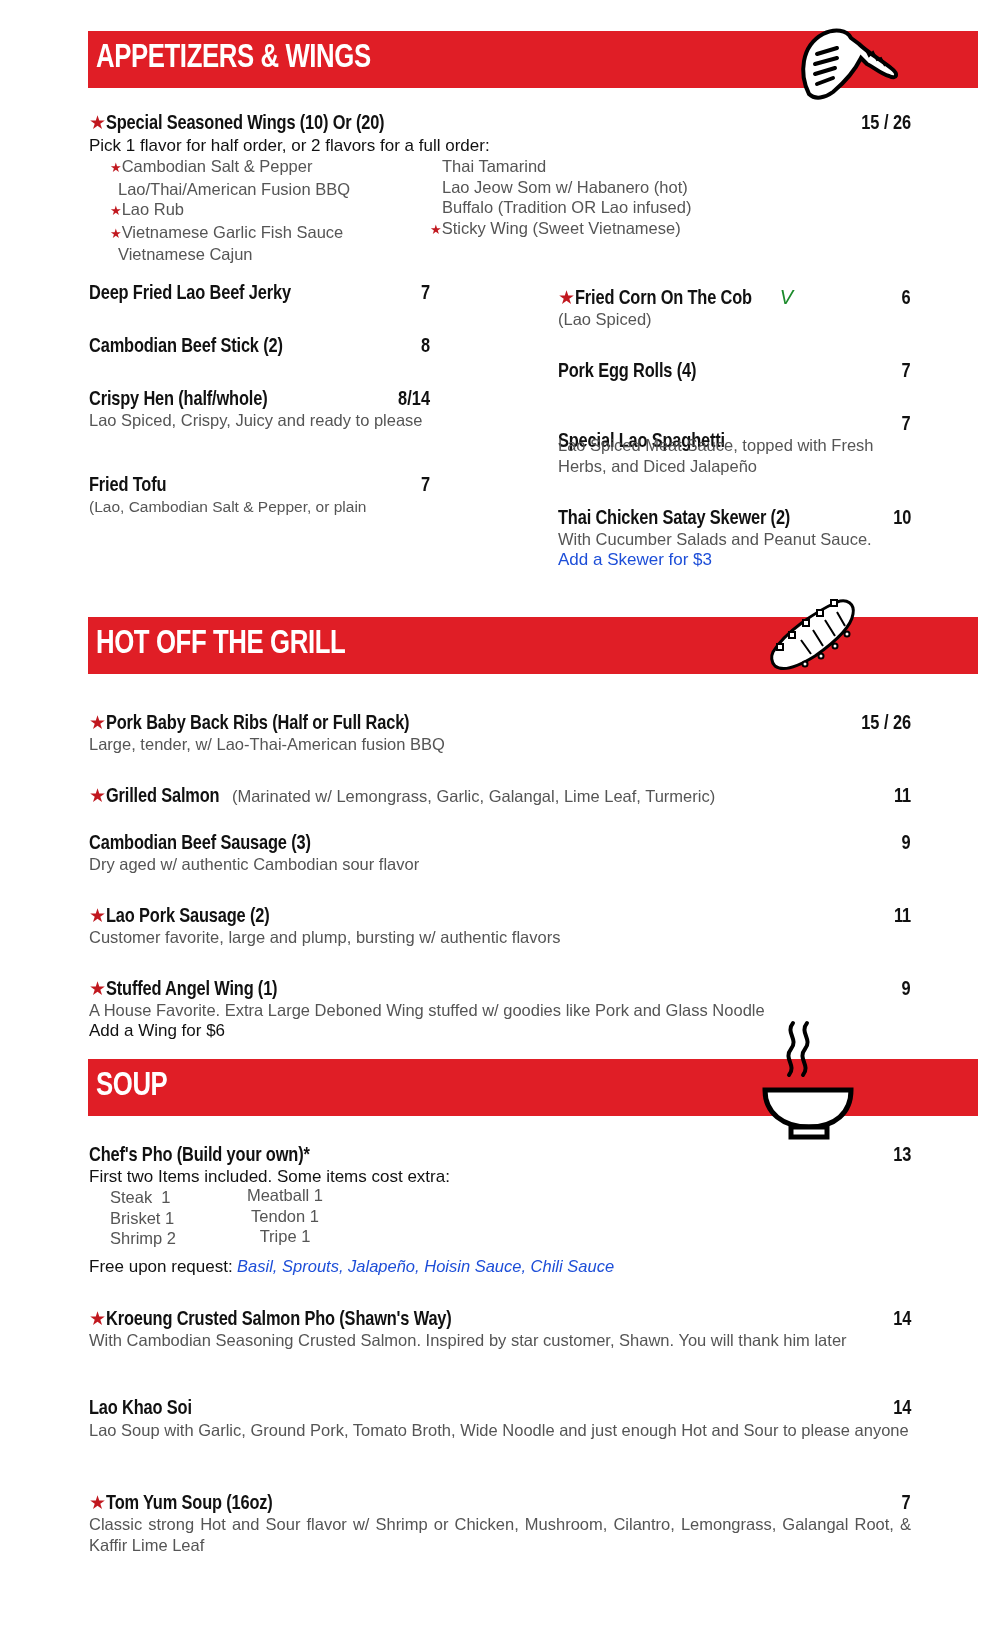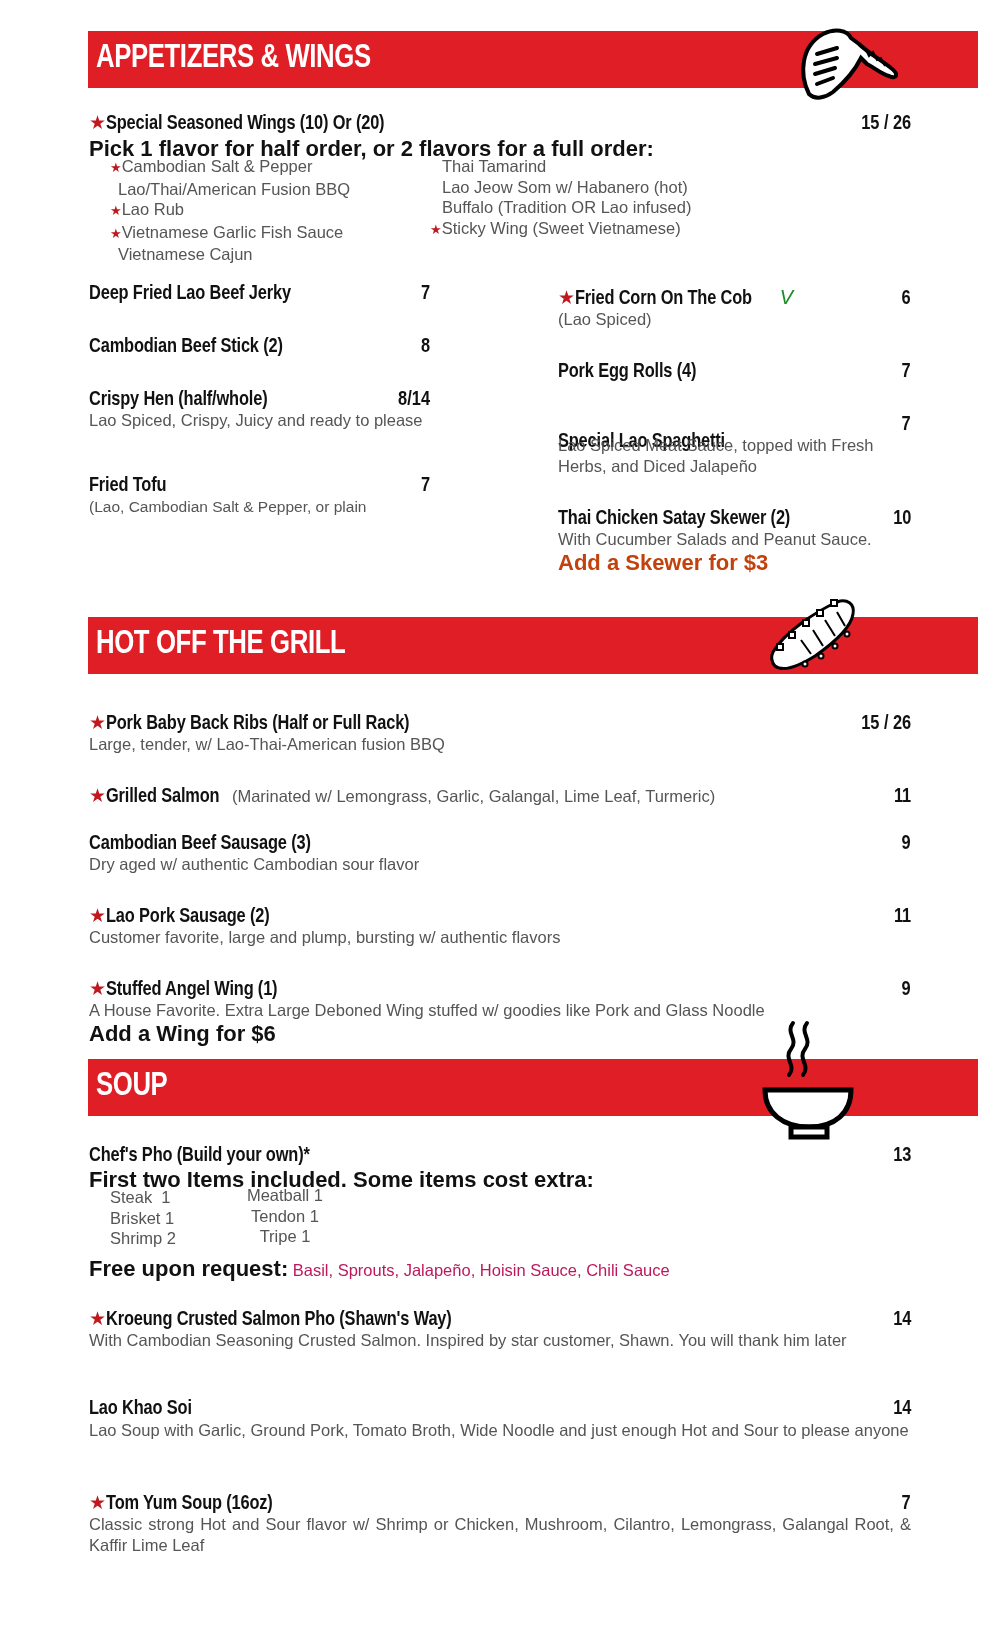--- a/index.html
+++ b/index.html
@@ -6,21 +6,21 @@
   body { width:1000px; height:1647px; position:relative; overflow:hidden; font-family:"Liberation Sans", sans-serif; color:#111; }
   .abs { position:absolute; }
   .bar { position:absolute; left:88px; width:890px; height:57px; background:#e01e26; }
   .bar-title { position:absolute; left:8px; top:6px; color:#fff; font-family:"Liberation Sans", sans-serif; font-weight:bold; font-size:33px; letter-spacing:-0.5px; transform:scaleX(0.78); transform-origin:left center; white-space:nowrap; }
   .name { font-family:"Liberation Sans", sans-serif; font-weight:bold; font-size:21px; color:#111; white-space:nowrap; transform:scaleX(0.78); transform-origin:left center; display:inline-block; letter-spacing:-0.2px; }
   .price { position:absolute; font-family:"Liberation Sans", sans-serif; font-weight:bold; font-size:21px; color:#111; text-align:right; transform:scaleX(0.78); transform-origin:right center; white-space:nowrap; }
   .star { color:#c1181f; font-size:19px; }
   .star-sm { color:#c1181f; font-size:13px; }
   .desc { font-size:16.5px; color:#555; line-height:21px; }
   .desc.justify { text-align:justify; }
-  .bold-black { font-weight:bold; color:#111; font-size:22px; }
+  .bold-black { font-weight:normal; color:#111; font-size:17px; }
   .veg { color:#1b8a2b; font-style:italic; font-weight:normal; }
   .flavor { font-size:16.5px; color:#555; line-height:20.5px; white-space:nowrap; }
   .icon { position:absolute; }
 </style>
 </head>
 <body>
 
 <div class="bar" style="top:31px;">
   <span class="bar-title">APPETIZERS &amp; WINGS</span>
 </div>
@@ -73,21 +73,21 @@
 <div class="abs" style="left:558px;top:358px;"><span class="name">Pork Egg Rolls (4)</span></div>
 <div class="price" style="right:89px;top:358px;">7</div>
 
 <div class="abs" style="left:558px;top:411px;margin-top:17px;"><span class="name">Special Lao Spaghetti</span></div>
 <div class="price" style="right:89px;top:411px;">7</div>
 <div class="abs desc" style="left:558px;top:435px;width:355px;">Lao Spiced Meat Sauce, topped with Fresh Herbs, and Diced Jalapeño</div>
 
 <div class="abs" style="left:558px;top:505px;"><span class="name">Thai Chicken Satay Skewer (2)</span></div>
 <div class="price" style="right:89px;top:505px;">10</div>
 <div class="abs desc" style="left:558px;top:529px;">With Cucumber Salads and Peanut Sauce.</div>
-<div class="abs bold-black" style="left:558px;top:550px;color:#c2410c;">Add a Skewer for $3</div>
+<div class="abs bold-black" style="left:558px;top:550px;color:#1d4ed8;">Add a Skewer for $3</div>
 
 <div class="bar" style="top:617px;">
   <span class="bar-title">HOT OFF THE GRILL</span>
 </div>
 <svg class="icon" style="left:765px;top:592px;" width="100" height="86" viewBox="0 0 100 86">
   <path d="M8 60 C20 40 50 20 72 10 C82 6 90 12 88 22 C86 36 70 50 50 64 C34 74 18 80 10 74 C6 70 6 64 8 60 Z" fill="#fff" stroke="#000" stroke-width="3"></path>
   <path d="M36 48 L46 62 M48 38 L58 54 M60 28 L70 44 M72 20 L80 34" stroke="#000" stroke-width="2"></path>
   <g fill="#fff" stroke="#000" stroke-width="2">
     <rect x="12" y="52" width="6" height="6"></rect>
       <rect x="24" y="40" width="6" height="6"></rect>
@@ -149,21 +149,21 @@
   <div class="flavor">Brisket 1</div>
   <div class="flavor">Shrimp 2</div>
 </div>
 <div class="abs" style="left:240px;top:1185px;text-align:center;width:90px;">
   <div class="flavor">Meatball 1</div>
   <div class="flavor">Tendon 1</div>
   <div class="flavor">Tripe 1</div>
 </div>
 <div class="abs" style="left:89px;top:1256px;white-space:nowrap;">
   <span class="bold-black">Free upon request:</span>
-  <span class="desc" style="color:#be185d;">Basil, Sprouts, Jalapeño, Hoisin Sauce, Chili Sauce</span>
+  <span class="desc" style="color:#1d4ed8;font-style:italic;">Basil, Sprouts, Jalapeño, Hoisin Sauce, Chili Sauce</span>
 </div>
 
 <div class="abs" style="left:89px;top:1306px;">
   <span class="star">★</span><span class="name">Kroeung Crusted Salmon Pho (Shawn's Way)</span>
 </div>
 <div class="price" style="right:89px;top:1306px;">14</div>
 <div class="abs desc justify" style="left:89px;top:1330px;width:822px;">With Cambodian Seasoning Crusted Salmon. Inspired by star customer, Shawn. You will thank him later</div>
 
 <div class="abs" style="left:89px;top:1395px;"><span class="name">Lao Khao Soi</span></div>
 <div class="price" style="right:89px;top:1395px;">14</div>

